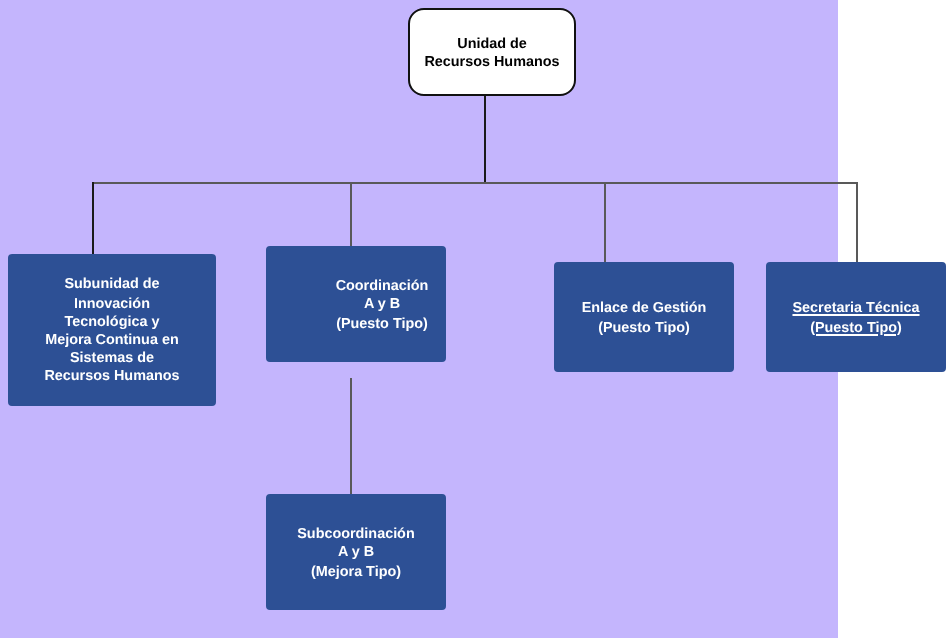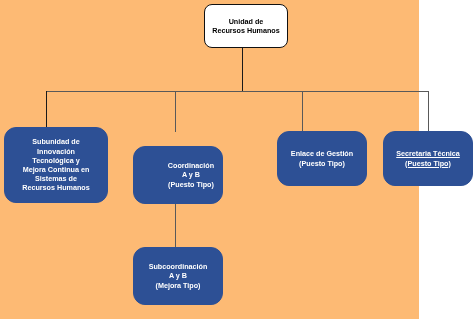--- a/index.html
+++ b/index.html
@@ -10,21 +10,21 @@
   body {
     width: 473px;
     height: 319px;
     font-family: "Liberation Sans", sans-serif;
     overflow: hidden;
   }
   #org-chart {
     position: relative;
     width: 419px;
     height: 319px;
-    background: #fdba74;
+    background: #c4b5fd;
   }
 
   
   .connector {
     position: absolute;
     background: #595959;
   }
   .connector.v { width: 1px; }
   .connector.h { height: 1px; }
   .connector.dark { background: #1a1a1a; }
@@ -56,28 +56,28 @@
     font-weight: 700;
     border-radius: 8px;
   }
 
   .node.unit {
     background: #2d5095;
     border: 1px solid #2d5095;
     color: #ffffff;
     font-size: 7.2px;
     font-weight: 700;
-    border-radius: 12px;
+    border-radius: 2px;
     text-align: center;
   }
 
   
   #node-root        { left: 204px; top: 4px;   width: 84px;  height: 44px; }
   #node-subunidad   { left: 4px;   top: 127px; width: 104px; height: 76px; }
-  #node-coordinacion{ left: 133px; top: 146px; width: 90px;  height: 58px; padding-left: 26px; }
+  #node-coordinacion{ left: 133px; top: 123px; width: 90px;  height: 58px; padding-left: 26px; }
   #node-enlace      { left: 277px; top: 131px; width: 90px;  height: 55px; }
   #node-secretaria  { left: 383px; top: 131px; width: 90px;  height: 55px; text-decoration: underline; }
   #node-subcoord    { left: 133px; top: 247px; width: 90px;  height: 58px; }
 </style>
 </head>
 <body>
 
 <div id="org-chart">
 
   <div class="connector v dark" style="left:242px; top:48px; height:43px;"></div>

